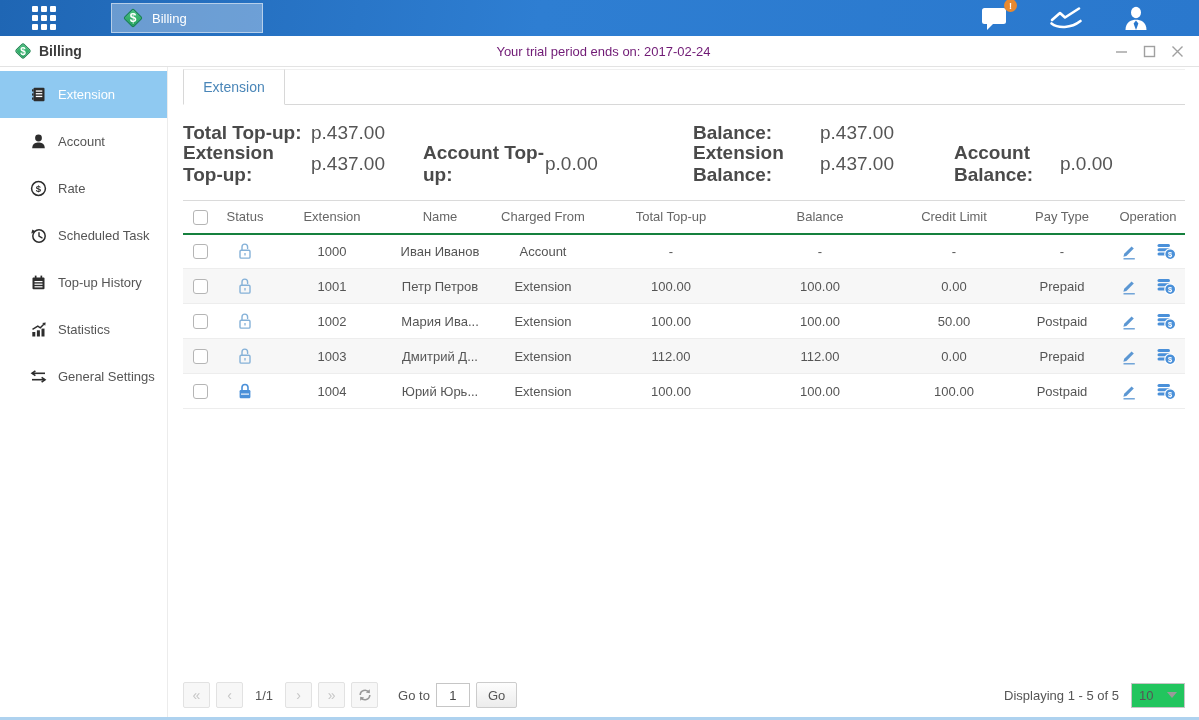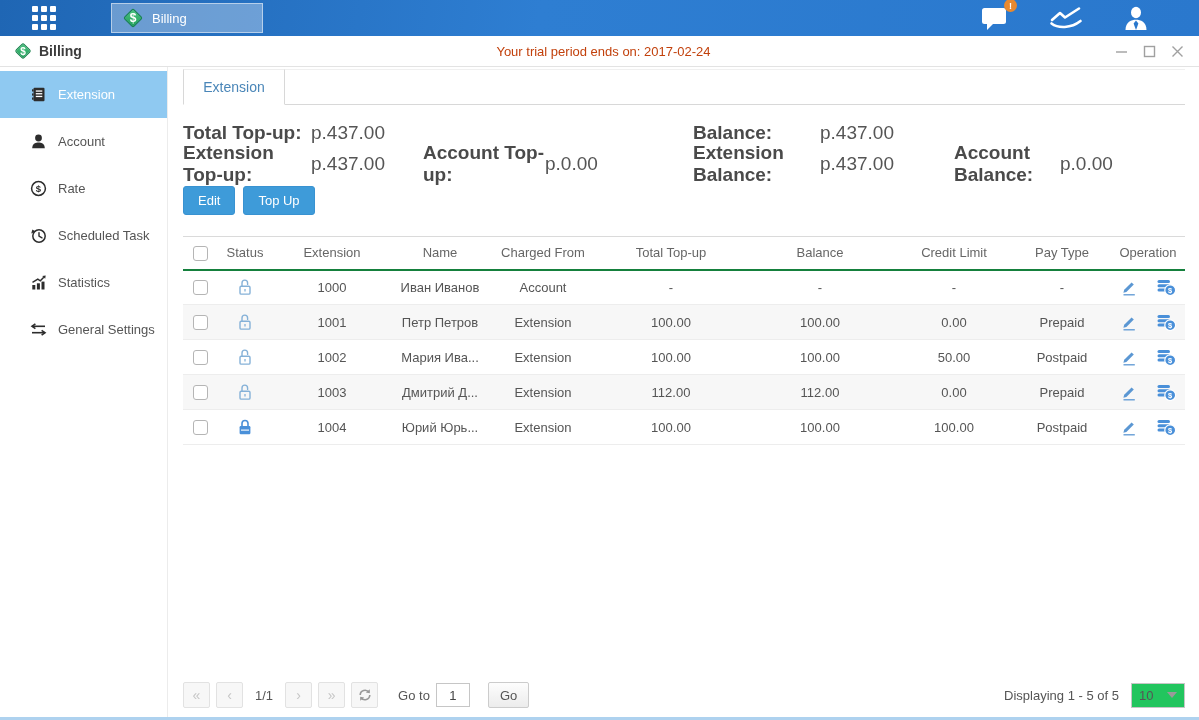--- a/index.html
+++ b/index.html
@@ -36,21 +36,21 @@
   
   .titlebar { height:31px; flex:0 0 31px; background:#fff; display:flex;
     align-items:center; padding:0 14px; border-bottom:1px solid #e3e3e3;
     position:relative; }
   .title-left { display:flex; align-items:center; gap:7px; z-index:1; }
   .title-left .diamond { width:18px; height:18px; flex-basis:18px; }
   .title-left .diamond .shape { left:3px; top:3px; width:12px; height:12px; }
   .title-left .diamond .dollar { width:18px; height:18px; font-size:10px; }
   .title-text { font-size:14px; font-weight:bold; color:#3c3c3c; }
   .trial-notice { position:absolute; left:8px; right:0; text-align:center;
-    color:#c2410c; font-size:13px; }
+    color:#701a75; font-size:13px; }
   .win-controls { margin-left:auto; display:flex; gap:12px; z-index:1; }
   .win-btn { width:16px; height:16px; display:flex; align-items:center;
     justify-content:center; cursor:pointer; }
 
   
   .app-body { flex:1; display:flex; min-height:0; }
   .sidebar { width:168px; flex:0 0 168px; border-right:1px solid #ececec;
     padding-top:4px; }
   .side-item { height:47px; display:flex; align-items:center; gap:11px;
     padding-left:30px; font-size:13px; color:#555; cursor:pointer; }
@@ -98,21 +98,21 @@
     gap:6px; font-size:13px; color:#555; }
   .pg-btn { width:27px; height:26px; border:1px solid #e2e2e2; background:#f7f7f7;
     border-radius:2px; display:flex; align-items:center; justify-content:center;
     color:#c6c6c6; font-size:14px; cursor:pointer; }
   .page-label { margin:0 6px; color:#555; }
   .goto-label { margin-left:14px; }
   .goto-input { width:34px; height:24px; border:1px solid #c6c6c6; text-align:center;
     font-size:13px; font-family:inherit; color:#444; }
   .go-btn { height:26px; padding:0 11px; border:1px solid #ccc; border-radius:2px;
     background:linear-gradient(#fdfdfd,#ececec); color:#555; font-size:13px;
-    font-family:inherit; cursor:pointer;margin-left:12px; }
+    font-family:inherit; cursor:pointer; }
   .paging-right { margin-left:auto; display:flex; align-items:center; gap:12px; }
   .page-size { width:54px; height:25px; border:1px solid #c6c6c6; background:#22c55e;
     display:flex; align-items:center; justify-content:space-between;
     padding:0 7px; cursor:pointer; }
   .tri-down { width:0; height:0; border-left:5px solid transparent;
     border-right:5px solid transparent; border-top:6px solid #9a9a9a; }
 </style>
 </head>
 <body>
 
@@ -223,20 +223,31 @@
       <div class="side-item">
         <svg width="17" height="17" viewBox="0 0 17 17">
           <circle cx="9" cy="9" r="6.2" fill="none" stroke="#2d2d2d" stroke-width="1.5"></circle>
           <path d="M9 5.6 V9.2 L12 10.8" fill="none" stroke="#2d2d2d" stroke-width="1.4" stroke-linecap="round"></path>
           <path d="M1.2 6.4 L2.4 2.6 L5.6 4.6 Z" fill="#2d2d2d"></path>
         </svg>
         <span>Scheduled Task</span>
       </div>
       <div class="side-item">
         <svg width="17" height="17" viewBox="0 0 17 17">
+          <rect x="2.5" y="3.6" width="12" height="11.6" rx="1" fill="#2d2d2d"></rect>
+          <rect x="4.8" y="1.6" width="1.7" height="3.2" fill="#2d2d2d"></rect>
+          <rect x="10.5" y="1.6" width="1.7" height="3.2" fill="#2d2d2d"></rect>
+          <rect x="4.5" y="7" width="8" height="1.2" fill="#fff"></rect>
+          <rect x="4.5" y="9.6" width="8" height="1.2" fill="#fff"></rect>
+          <rect x="4.5" y="12.2" width="8" height="1.2" fill="#fff"></rect>
+        </svg>
+        <span>Top-up History</span>
+      </div>
+      <div class="side-item">
+        <svg width="17" height="17" viewBox="0 0 17 17">
           <rect x="2.3" y="11" width="3" height="4.5" fill="#2d2d2d"></rect>
           <rect x="6.9" y="9.3" width="3" height="6.2" fill="#2d2d2d"></rect>
           <rect x="11.5" y="7.6" width="3" height="7.9" fill="#2d2d2d"></rect>
           <path d="M2.5 8.3 L7.8 5.2 L10.3 6.8 L13.8 3.3" fill="none" stroke="#2d2d2d" stroke-width="1.5"></path>
           <path d="M12.2 1.9 L15.7 1.4 L15.2 4.8 Z" fill="#2d2d2d"></path>
         </svg>
         <span>Statistics</span>
       </div>
       <div class="side-item">
         <svg width="17" height="17" viewBox="0 0 17 17">
@@ -267,24 +278,20 @@
         <span class="lbl">Extension Top-up:</span>
         <span class="val">p.437.00</span>
         <span class="lbl">Account Top-up:</span>
         <span class="val">p.0.00</span>
         <span class="lbl">Extension Balance:</span>
         <span class="val">p.437.00</span>
         <span class="lbl">Account Balance:</span>
         <span class="val">p.0.00</span>
       </div>
 
-      <div class="btn-row">
-        <button class="btn">Edit</button>
-        <button class="btn">Top Up</button>
-      </div>
 
       <table>
         <colgroup>
           <col style="width:34px">
             <col style="width:56px">
             <col style="width:118px">
           <col style="width:98px">
             <col style="width:108px">
             <col style="width:148px">
           <col style="width:150px">

